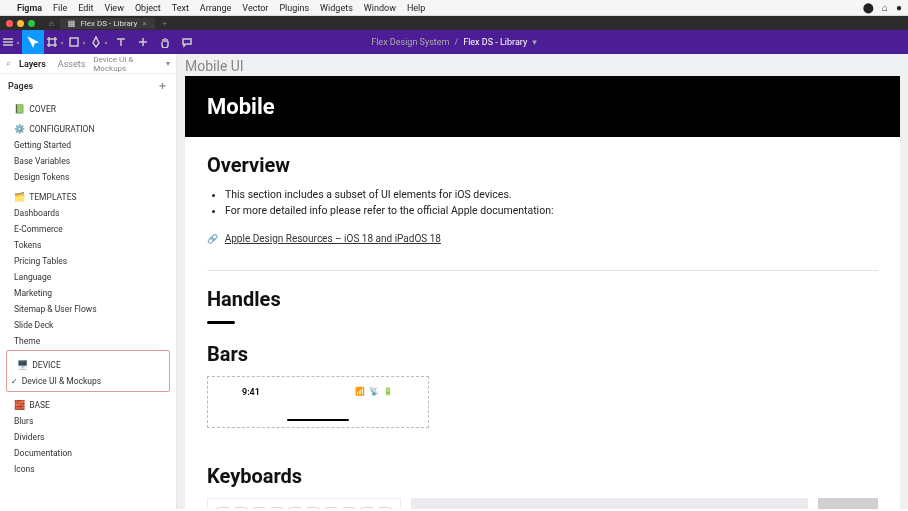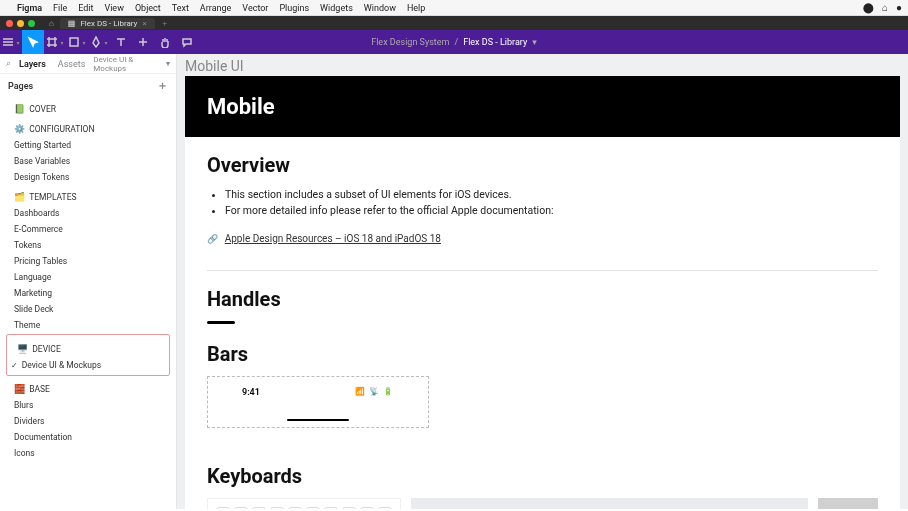--- a/index.html
+++ b/index.html
@@ -200,20 +200,21 @@
       <div class="pitem section">
           <span class="emoji">🗂️</span>
           <span>TEMPLATES</span>
         </div>
       <div class="pitem">Dashboards</div>
       <div class="pitem">E-Commerce</div>
       <div class="pitem">Tokens</div>
       <div class="pitem">Pricing Tables</div>
       <div class="pitem">Language</div>
       <div class="pitem">Marketing</div>
+      <div class="pitem">Sitemap &amp; User Flows</div>
       <div class="pitem">Slide Deck</div>
       <div class="pitem">Theme</div>
 
       <div class="selbox">
         <div class="pitem section">
             <span class="emoji">🖥️</span>
             <span>DEVICE</span>
           </div>
         <div class="pitem">
             <span class="check">✓</span>

